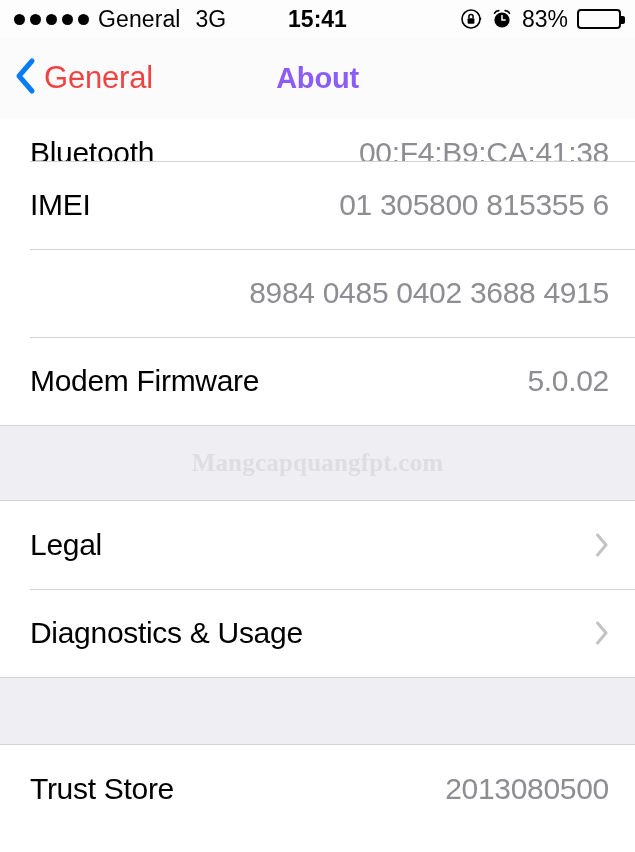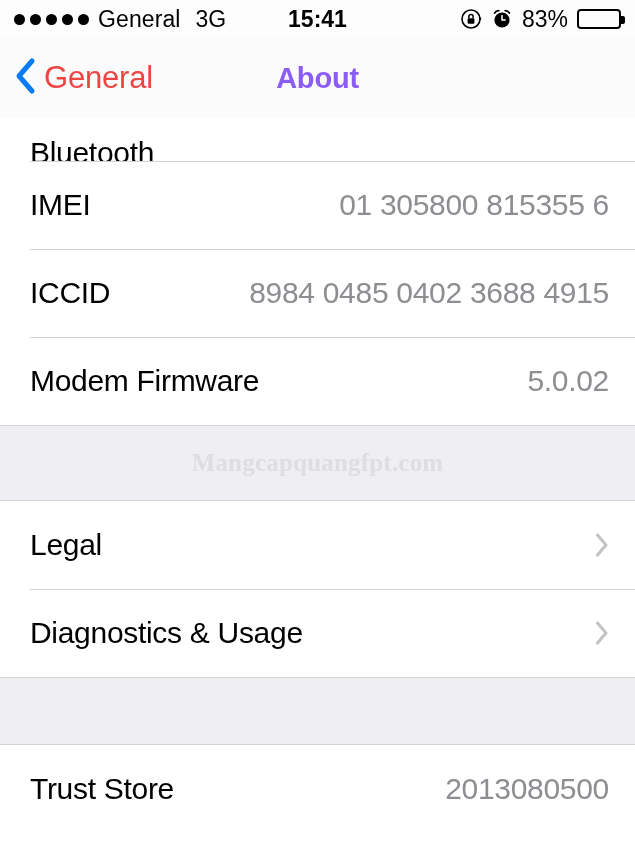--- a/index.html
+++ b/index.html
@@ -182,29 +182,29 @@
   </div>
   <div class="nav-title">About</div>
 </div>
 
 <div class="content">
 
   <div class="group top-clip">
 
     <div class="row clipped">
       <span class="row-label">Bluetooth</span>
+      <span class="row-value">00:F4:B9:CA:41:38</span>
     </div>
 
     <div class="row">
       <span class="row-label">IMEI</span>
       <span class="row-value">01 305800 815355 6</span>
     </div>
 
     <div class="row">
-      <span class="row-label">ICCID</span>
       <span class="row-value">8984 0485 0402 3688 4915</span>
     </div>
 
     <div class="row">
       <span class="row-label">Modem Firmware</span>
       <span class="row-value">5.0.02</span>
     </div>
   </div>
 
   <div class="band watermark-band">

